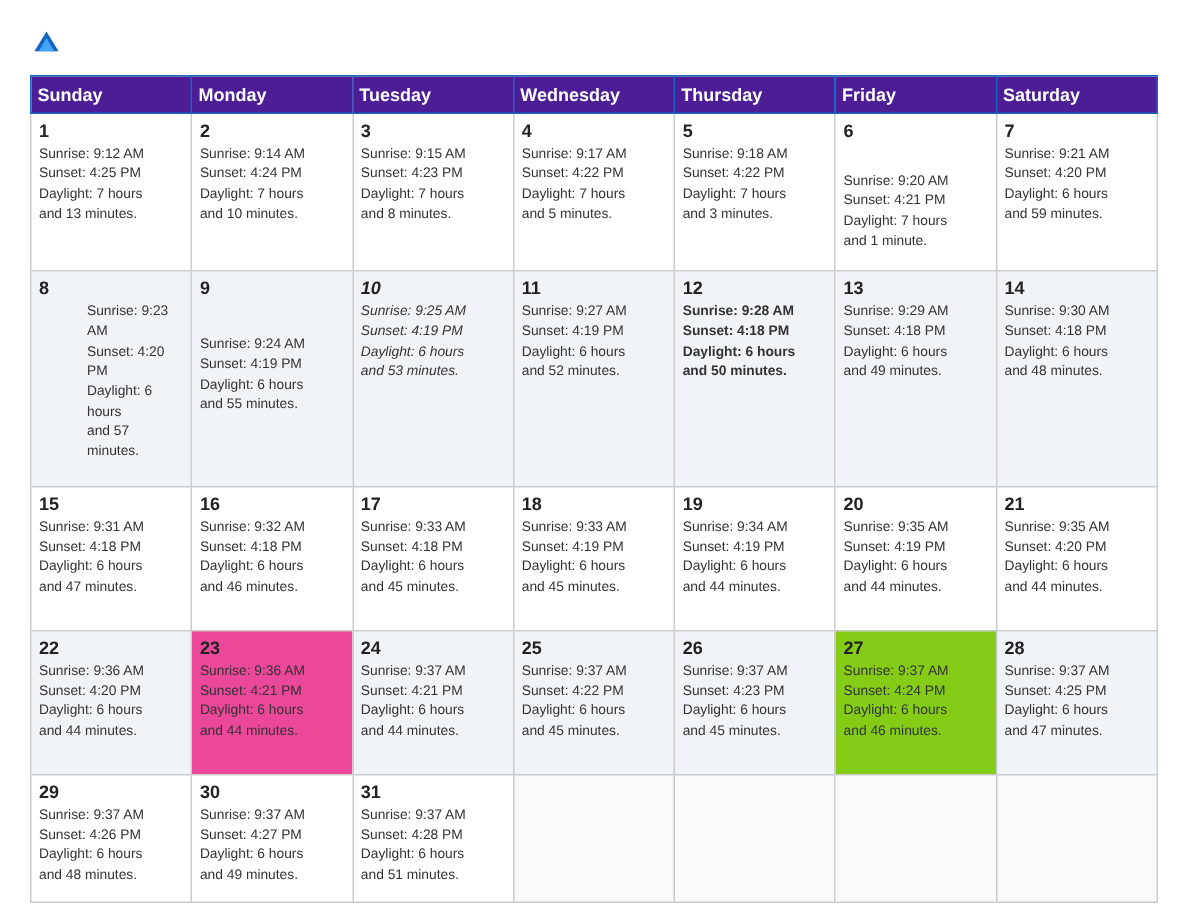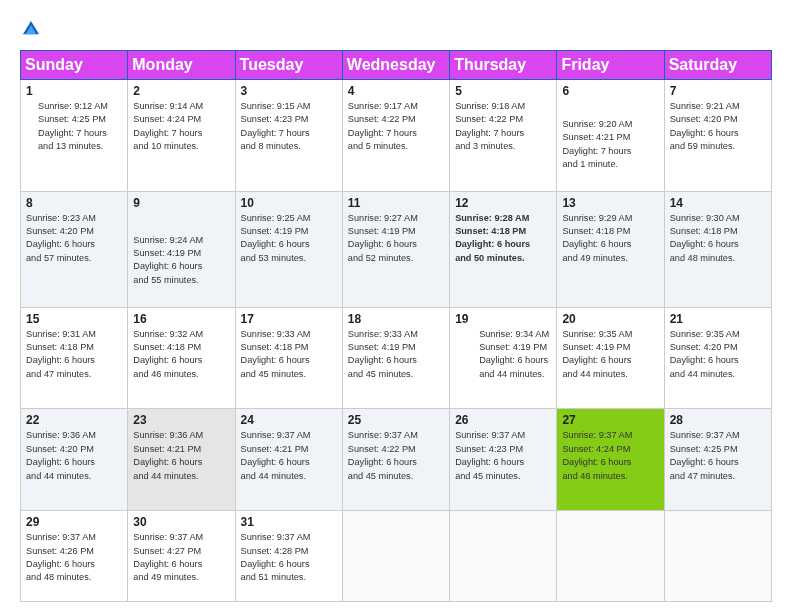--- a/index.html
+++ b/index.html
@@ -52,23 +52,23 @@
       color: #444;
       margin-top: 2px;
     }
     .calendar {
       flex: 1;
       border-collapse: collapse;
       width: 100%;
       table-layout: fixed;
     }
     .calendar th {
-      background: #d946ef;
+      background: #4c1d95;
       color: #fff;
-      font-size: 16px;
+      font-size: 12px;
       font-weight: bold;
       padding: 5px 4px;
       text-align: left;
       border: 1px solid #1565c0;
     }
     .calendar td {
       border: 1px solid #ccc;
       vertical-align: top;
       padding: 4px 5px;
       font-size: 9.5px;
@@ -128,21 +128,21 @@
           <th>Wednesday</th>
           <th>Thursday</th>
           <th>Friday</th>
           <th>Saturday</th>
         </tr>
     </thead>
     <tbody id="calendar-body">
     <tr>
           <td>
             <span class="day-num">1</span>
-            <div class="cell-text" style="white-space: pre-line; margin-left: 12px;">Sunrise: 9:12 AM
+            <div class="cell-text" style="white-space: pre-line;">Sunrise: 9:12 AM
 Sunset: 4:25 PM
 Daylight: 7 hours
 and 13 minutes.</div>
           </td>
           <td>
             <span class="day-num">2</span>
             <div class="cell-text" style="white-space: pre-line;">Sunrise: 9:14 AM
 Sunset: 4:24 PM
 Daylight: 7 hours
 and 10 minutes.</div>
@@ -179,33 +179,33 @@
             <span class="day-num">7</span>
             <div class="cell-text" style="white-space: pre-line;">Sunrise: 9:21 AM
 Sunset: 4:20 PM
 Daylight: 6 hours
 and 59 minutes.</div>
           </td>
         </tr>
         <tr>
           <td style="background: rgb(240, 244, 248);">
             <span class="day-num">8</span>
-            <div class="cell-text" style="white-space: pre-line;">Sunrise: 9:23 AM
+            <div class="cell-text" style="white-space: pre-line; margin-left: 32px;">Sunrise: 9:23 AM
 Sunset: 4:20 PM
 Daylight: 6 hours
 and 57 minutes.</div>
           </td>
           <td style="background: rgb(240, 244, 248);">
             <span class="day-num">9</span>
             <div class="cell-text" style="white-space: pre-line; margin-top: 24px;">Sunrise: 9:24 AM
 Sunset: 4:19 PM
 Daylight: 6 hours
 and 55 minutes.</div>
           </td>
-          <td style="background: rgb(240, 244, 248);">
+          <td style="background: rgb(240, 244, 248); font-style: italic;">
             <span class="day-num">10</span>
             <div class="cell-text" style="white-space: pre-line;">Sunrise: 9:25 AM
 Sunset: 4:19 PM
 Daylight: 6 hours
 and 53 minutes.</div>
           </td>
           <td style="background: rgb(240, 244, 248);">
             <span class="day-num">11</span>
             <div class="cell-text" style="white-space: pre-line;">Sunrise: 9:27 AM
 Sunset: 4:19 PM
@@ -258,21 +258,21 @@
           </td>
           <td>
             <span class="day-num">18</span>
             <div class="cell-text" style="white-space: pre-line;">Sunrise: 9:33 AM
 Sunset: 4:19 PM
 Daylight: 6 hours
 and 45 minutes.</div>
           </td>
           <td>
             <span class="day-num">19</span>
-            <div class="cell-text" style="white-space: pre-line; margin-left: 24px;">Sunrise: 9:34 AM
+            <div class="cell-text" style="white-space: pre-line;">Sunrise: 9:34 AM
 Sunset: 4:19 PM
 Daylight: 6 hours
 and 44 minutes.</div>
           </td>
           <td>
             <span class="day-num">20</span>
             <div class="cell-text" style="white-space: pre-line;">Sunrise: 9:35 AM
 Sunset: 4:19 PM
 Daylight: 6 hours
 and 44 minutes.</div>
@@ -286,21 +286,21 @@
           </td>
         </tr>
         <tr>
           <td style="background: rgb(240, 244, 248);">
             <span class="day-num">22</span>
             <div class="cell-text" style="white-space: pre-line;">Sunrise: 9:36 AM
 Sunset: 4:20 PM
 Daylight: 6 hours
 and 44 minutes.</div>
           </td>
-          <td style="background: #e5e5e5;">
+          <td style="background: #ec4899;">
             <span class="day-num">23</span>
             <div class="cell-text" style="white-space: pre-line;">Sunrise: 9:36 AM
 Sunset: 4:21 PM
 Daylight: 6 hours
 and 44 minutes.</div>
           </td>
           <td style="background: rgb(240, 244, 248);">
             <span class="day-num">24</span>
             <div class="cell-text" style="white-space: pre-line;">Sunrise: 9:37 AM
 Sunset: 4:21 PM

